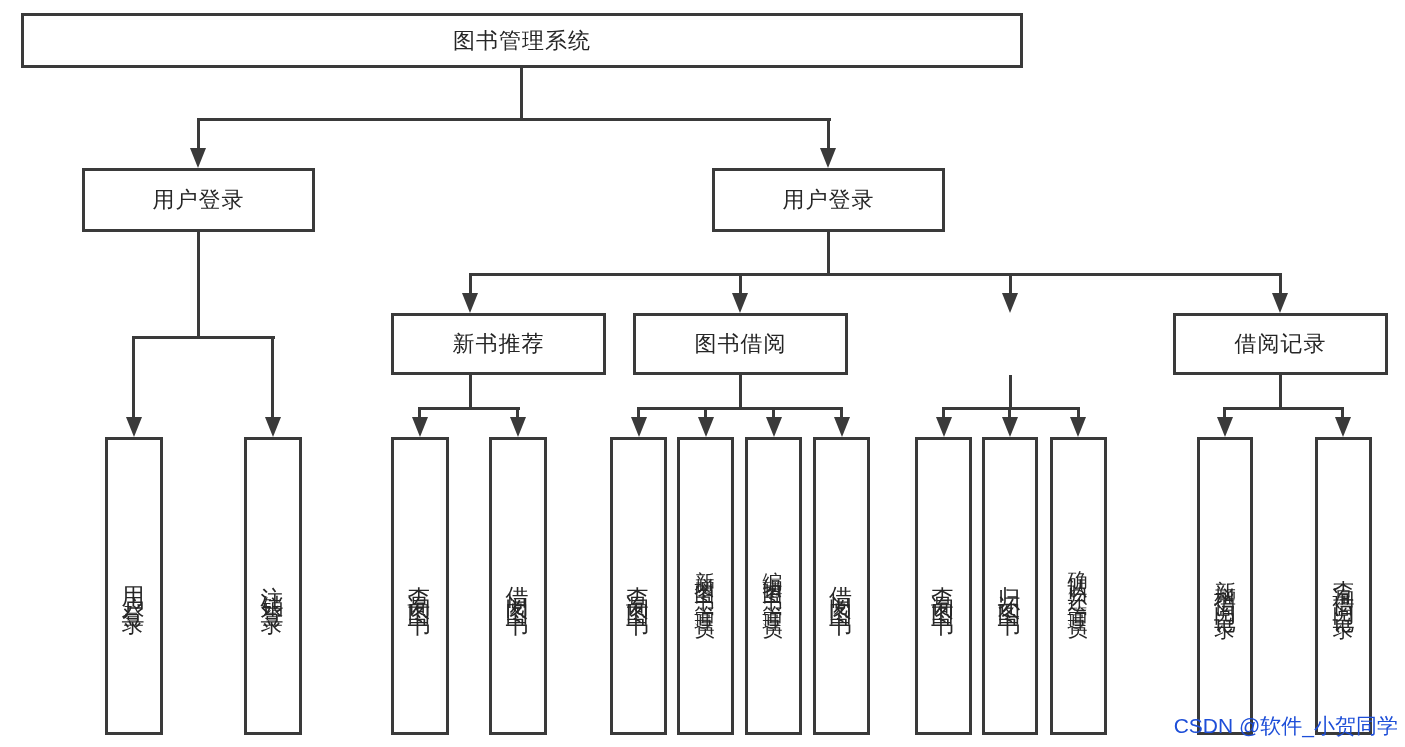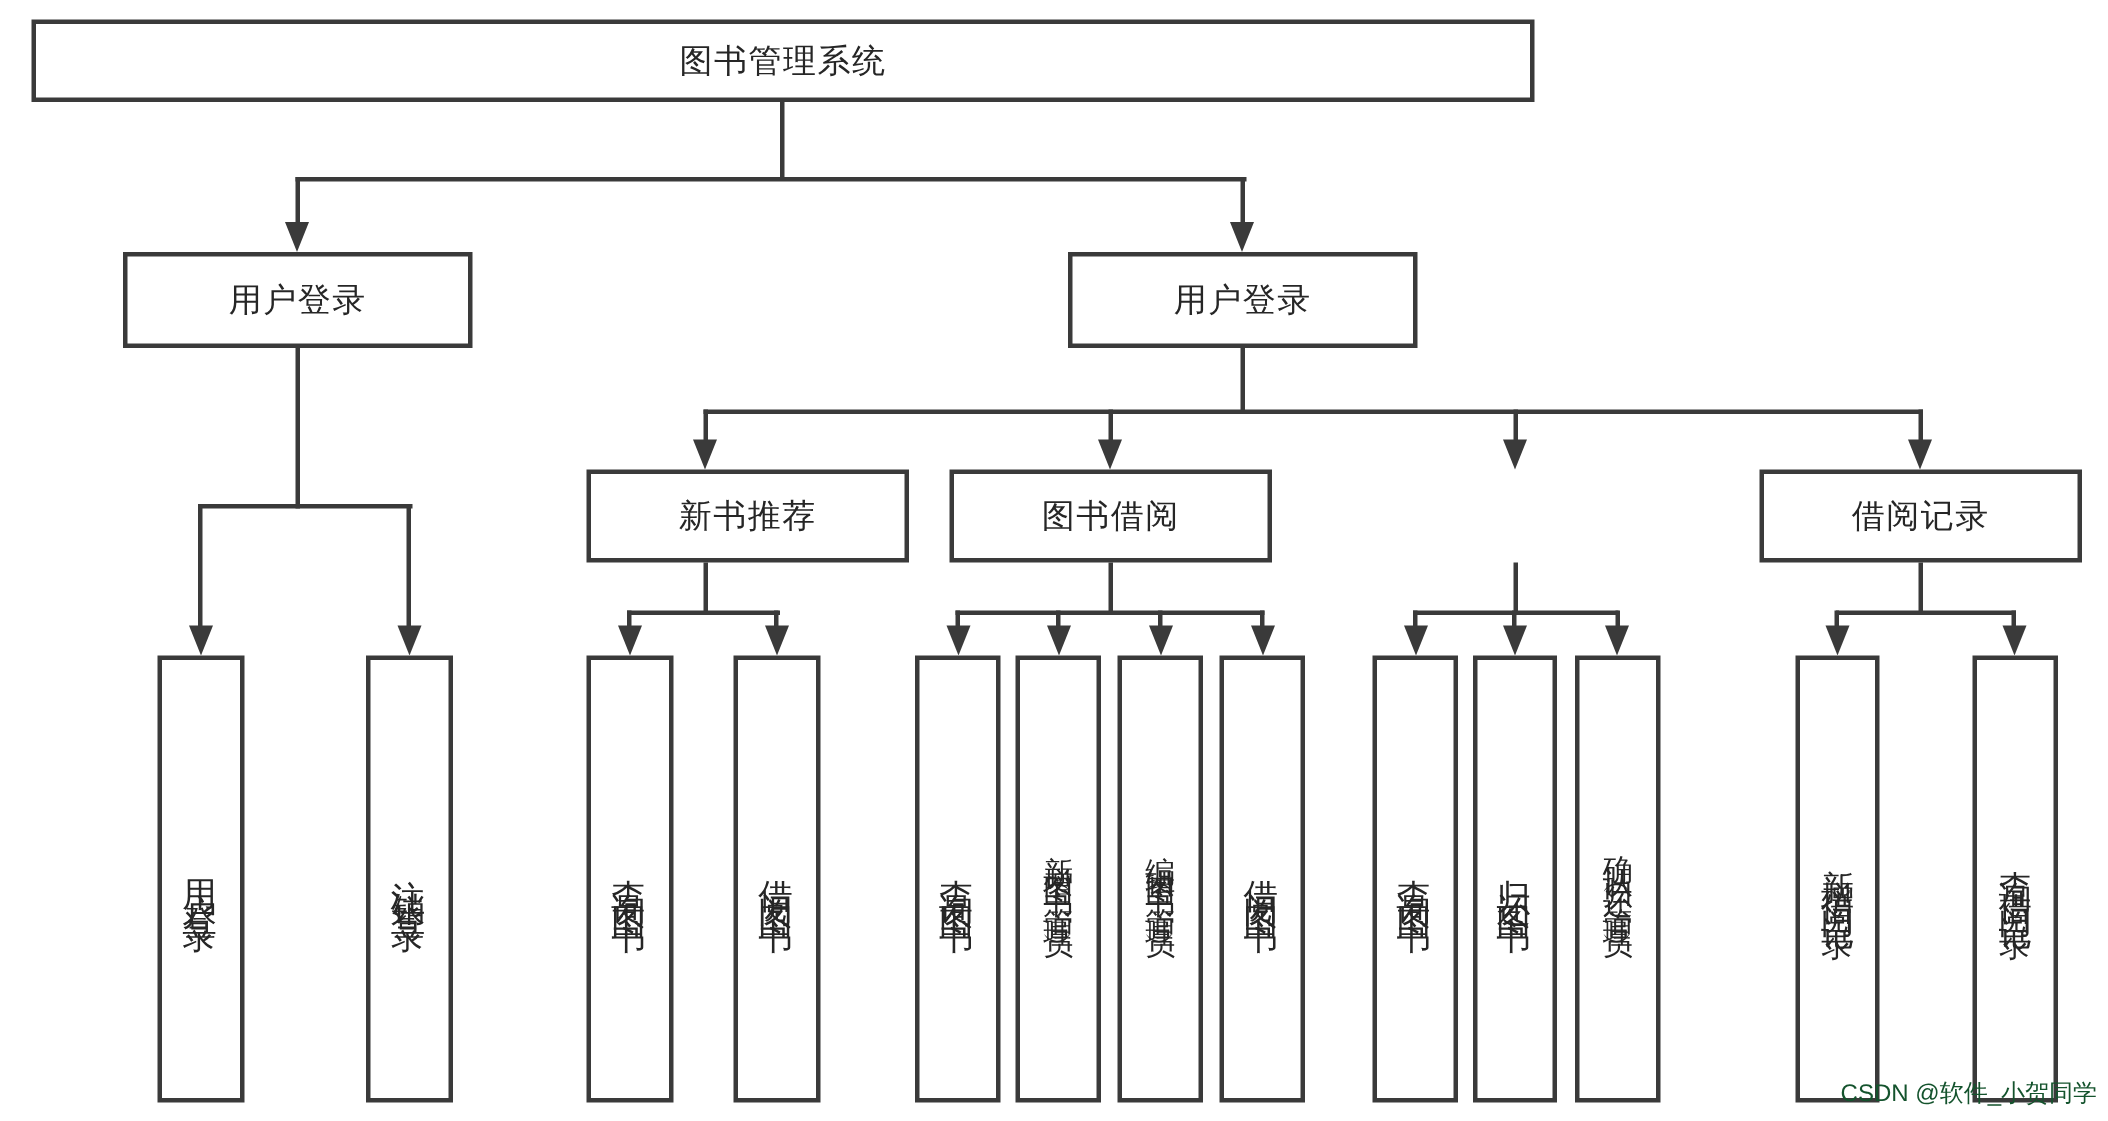--- a/index.html
+++ b/index.html
@@ -23,21 +23,21 @@
   .v10{font-size:20px;letter-spacing:7px;}
   .vline{position:absolute;width:3px;background:#3a3a3a;}
   .hline{position:absolute;height:3px;background:#3a3a3a;}
   .arr{
     position:absolute;width:0;height:0;
     border-left:8px solid transparent;border-right:8px solid transparent;
     border-top:20px solid #3a3a3a;
   }
   .watermark{
     position:absolute;right:7px;bottom:7px;
-    color:#14532d;font-size:16px;white-space:nowrap;z-index:5;margin-left:35px;
+    color:#1d4ed8;font-size:21px;white-space:nowrap;z-index:5;margin-left:35px;
   }
 </style>
 </head>
 <body>
 
 <div id="stage">
 
   <div class="box hlabel" style="left:21px;top:13px;width:1002px;height:55px;">图书管理系统</div>
 
   <div class="vline" style="left:520px;top:68px;height:52px;"></div>

